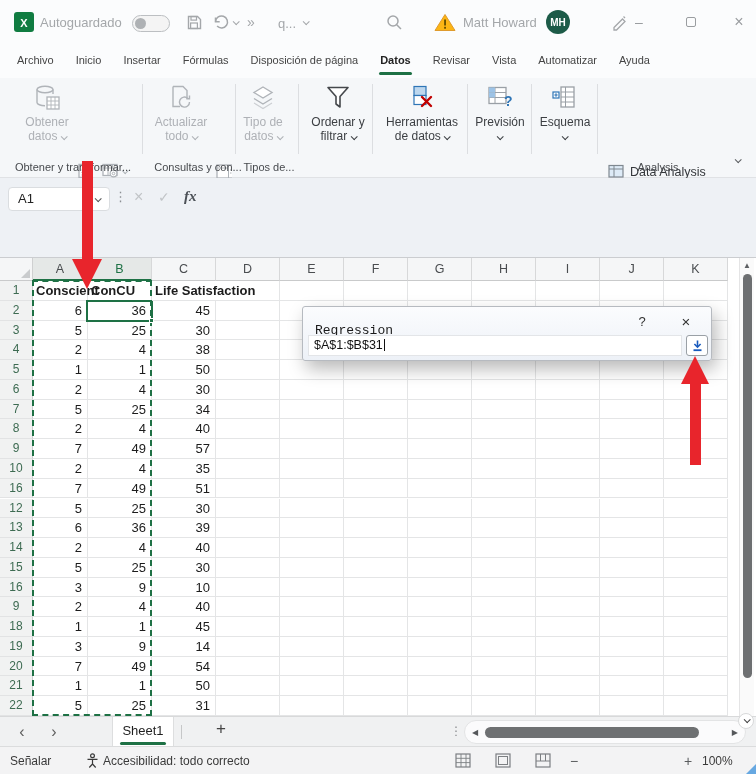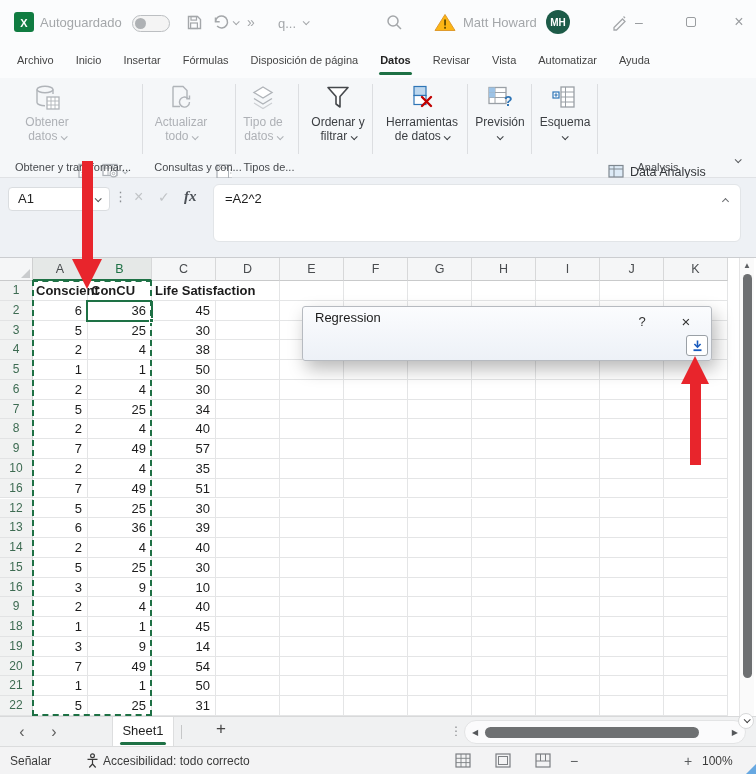--- a/index.html
+++ b/index.html
@@ -70,21 +70,21 @@
   .sheettab::after { content:""; position:absolute; left:7px; right:7px; bottom:2px; height:3px; background:#1E7145; border-radius:2px; }
   .hscroll { position:absolute; left:464px; top:3px; width:282px; height:24px; background:#fbfbfc; border:1px solid #e3e4e5; border-radius:12px; }
   .hthumb { position:absolute; left:20px; top:6px; width:214px; height:11px; background:#6e7072; border-radius:6px; }
 
   
   .statusbar { position:absolute; left:0; top:746px; width:756px; height:28px; background:#f3f3f4; border-top:1px solid #dbdcdd; font-size:12px; color:#3a3a3a; }
   .viewicon { position:absolute; top:6px; width:16px; height:15px; }
 
   
   .dialog { position:absolute; left:302px; top:306px; width:410px; height:55px; background:linear-gradient(#fbfcfe,#edf1f7); border:1px solid #b6bac0; border-radius:3px; box-shadow:4px 8px 18px rgba(0,0,0,.28); z-index:5; }
-  .dlg-title { position:absolute; left:12px; top:3px; font-size:13px; color:#1b1b1b; }
+  .dlg-title { position:absolute; left:12px; top:16px; font-size:13px; color:#1b1b1b;font-family:Liberation Mono, monospace; }
   .dlg-btn { position:absolute; top:5px; width:26px; height:20px; text-align:center; line-height:20px; font-size:13px; color:#333; }
   .dlg-input { position:absolute; left:5px; top:28px; width:374px; height:21px; background:#fff; border:1px solid #e3e5e8; font-size:12.5px; color:#111; line-height:19px; padding-left:5px; }
   .caret { display:inline-block; width:1px; height:12px; background:#111; vertical-align:-2px; margin-left:1px; }
   .rangebtn { position:absolute; left:383px; top:28px; width:22px; height:21px; background:#fff; border:1px solid #9aa0a6; border-radius:3px; display:flex; align-items:center; justify-content:center; }
 
   
   .arrow-shaft { position:absolute; background:#e8252c; z-index:9; }
   .arrow-head { position:absolute; width:0; height:0; z-index:9; }
   .head-down { border-left:15px solid transparent; border-right:15px solid transparent; border-top:30px solid #e8252c; }
   .head-up { border-left:14px solid transparent; border-right:14px solid transparent; border-bottom:28px solid #e8252c; }
@@ -334,24 +334,20 @@
   <div class="rgroup-label" style="left:608px;width:100px">Analysis</div>
   <span class="abs chev" style="left:735px;top:80px;color:#5a5d60"></span>
 </div>
 
 <div class="fbar">
   <div class="namebox"><span>A1</span><span class="chev"></span></div>
   <span class="abs" style="left:114px;top:11px;color:#8d9094;font-size:13px;letter-spacing:0">⋮</span>
   <span class="abs" style="left:134px;top:10px;color:#c1c4c7;font-size:16px">×</span>
   <span class="abs" style="left:158px;top:11px;color:#c1c4c7;font-size:14px">✓</span>
   <span class="abs" style="left:184px;top:10px;color:#4c5157;font-size:15px;font-style:italic;font-family:'Liberation Serif',serif;font-weight:bold">fx</span>
-  <div class="fxbox">
-    <span>=A2^2</span>
-    <span class="abs chev up" style="right:12px;top:14px;color:#6a6d70"></span>
-  </div>
 </div>
 
 <div class="grid">
   <div class="corner"></div>
   <div>
       <div class="colhdr sel" style="left: 33px; width: 55px;">A</div>
       <div class="colhdr sel" style="left: 88px; width: 64px; color: rgb(30, 113, 69);">B</div>
       <div class="colhdr" style="left: 152px; width: 64px;">C</div>
       <div class="colhdr" style="left: 216px; width: 64px;">D</div>
       <div class="colhdr" style="left: 280px; width: 64px;">E</div>
@@ -685,20 +681,21 @@
 
   <span class="abs" style="left:684px;top:6px;font-size:14px;color:#5a5c5e">+</span>
   <span class="abs" style="left:702px;top:7px">100%</span>
   <div class="resize-grip"></div>
 </div>
 
 <div class="dialog">
   <div class="dlg-title">Regression</div>
   <div class="dlg-btn" style="left:326px">?</div>
   <div class="dlg-btn" style="left:370px;font-size:15px">×</div>
+  <div class="dlg-input"><span>$A$1:$B$31</span><span class="caret"></span></div>
   <div class="rangebtn">
     <svg width="13" height="14">
         <path d="M6.5 1.5v6" stroke="#185ABD" stroke-width="1.6" fill="none"></path>
         <path d="M3.4 5L6.5 8.2 9.6 5" stroke="#185ABD" stroke-width="1.6" fill="none"></path>
         <rect x="2.5" y="10.3" width="8" height="1.8" fill="#185ABD"></rect>
       </svg>
   </div>
 </div>
 
 <div class="arrow-shaft" style="left:82px;top:161px;width:11px;height:99px"></div>

